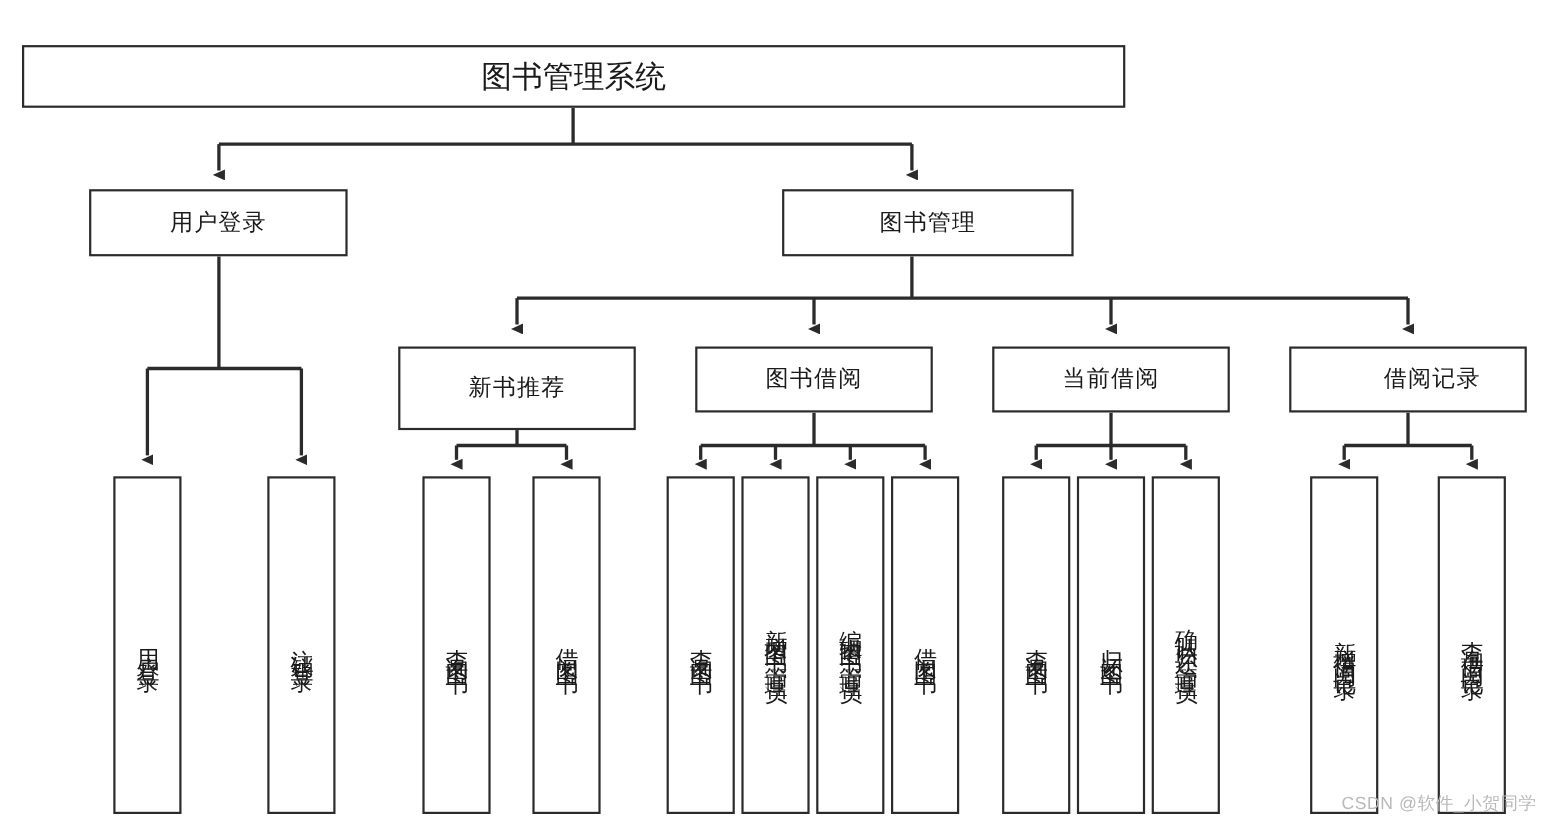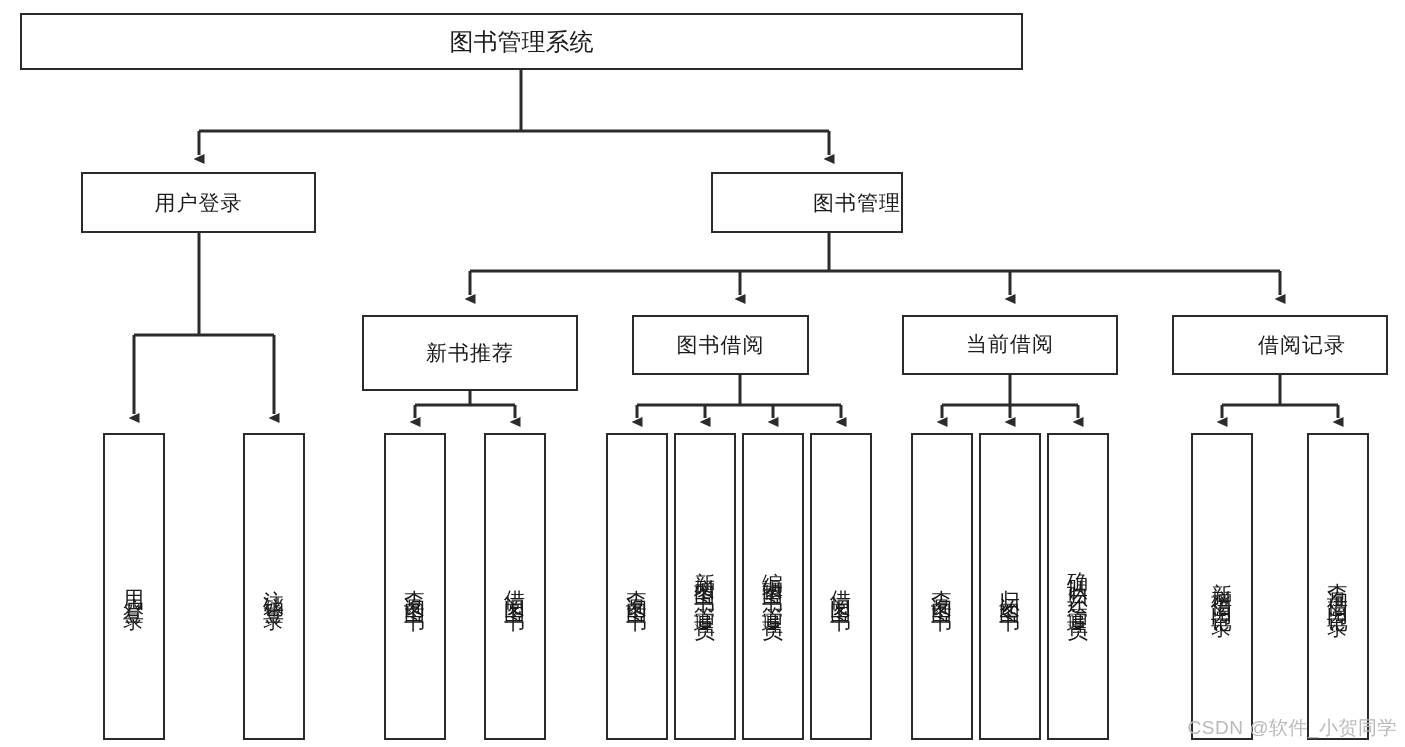--- a/index.html
+++ b/index.html
@@ -34,40 +34,41 @@
     align-items: center;
     justify-content: center;
     color: #1a1a1a;
   }
   .node.horiz {
     font-size: 21px;
     letter-spacing: 1px;
     line-height: 1.2;
   }
   .node.root {
-    font-size: 24px;
+    font-size: 28px;
+    margin-top: 28px;
   }
   .node.leaf {
     align-items: center;
     justify-content: center;
   }
   .vlabel {
     writing-mode: vertical-rl;
     text-orientation: upright;
     font-size: 21px;
     letter-spacing: 7px;
     line-height: 1;
     white-space: nowrap;
     text-align: center;
   }
   .watermark {
     position: absolute;
     right: 8px;
     bottom: 6px;
-    font-size: 19px;
+    font-size: 16px;
     color: #b9b9b9;
     white-space: nowrap;
     letter-spacing: 0.5px;
   }
 </style>
 </head>
 <body>
 
 <div id="canvas">
 
@@ -121,28 +122,28 @@
     </g>
   </svg>
 
   <div class="node root" style="left:20px; top:13px; width:1003px; height:57px;">
     <span>图书管理系统</span>
   </div>
 
   <div class="node horiz" style="left:81px; top:172px; width:235px; height:61px;">
     <span>用户登录</span>
   </div>
-  <div class="node horiz" style="left:711px; top:172px; width:192px; height:61px;justify-content:flex-end;">
+  <div class="node horiz" style="left:711px; top:172px; width:265px; height:61px;">
     <span>图书管理</span>
   </div>
 
   <div class="node horiz" style="left:362px; top:315px; width:216px; height:76px;">
     <span>新书推荐</span>
   </div>
-  <div class="node horiz" style="left:632px; top:315px; width:177px; height:60px;">
+  <div class="node horiz" style="left:632px; top:315px; width:216px; height:60px;">
     <span>图书借阅</span>
   </div>
   <div class="node horiz" style="left:902px; top:315px; width:216px; height:60px;font-family:Liberation Serif, serif;">
     <span>当前借阅</span>
   </div>
   <div class="node horiz" style="left:1172px; top:315px; width:216px; height:60px;padding-left:44px;">
     <span>借阅记录</span>
   </div>
 
   <div class="node leaf" style="left:103px; top:433px; width:62px; height:307px;">

